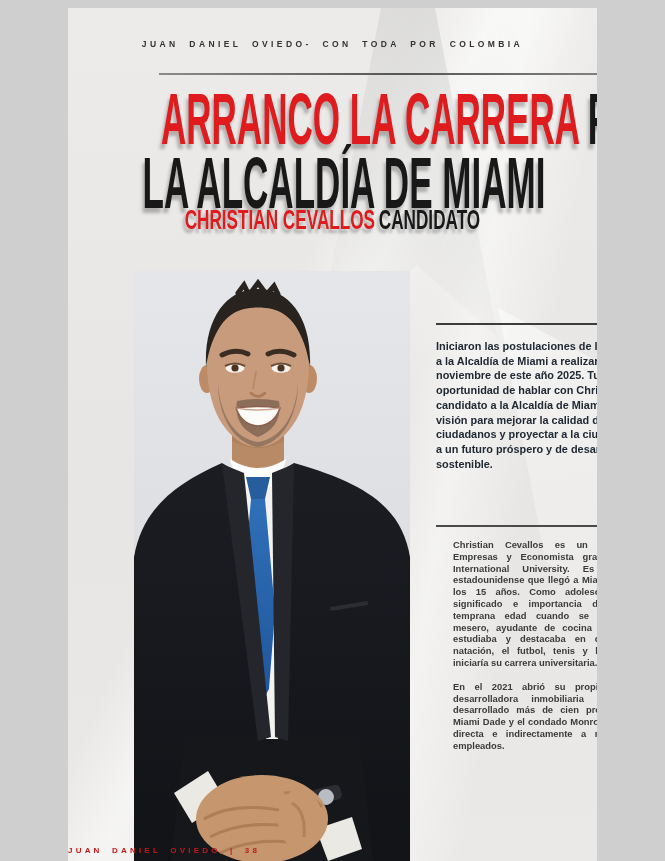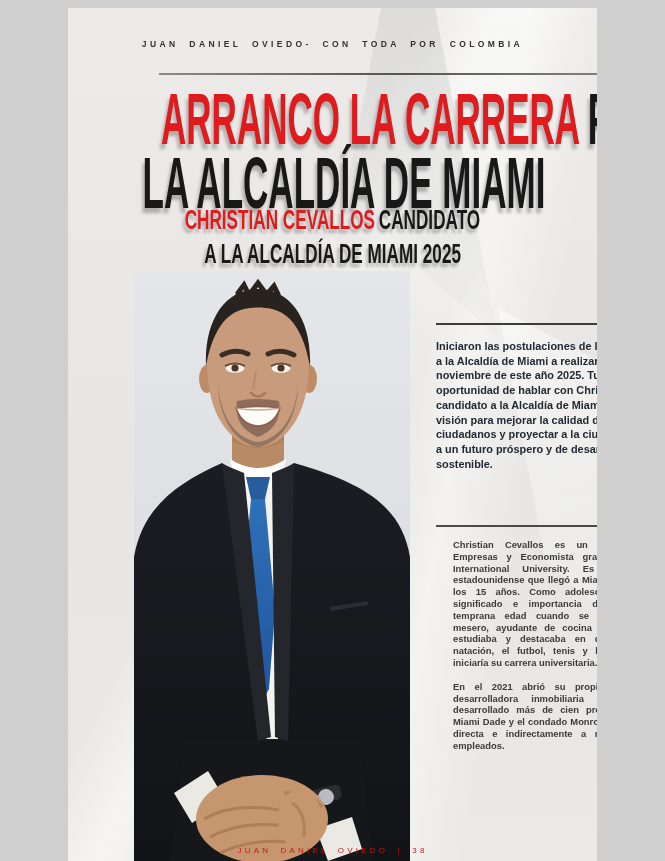--- a/index.html
+++ b/index.html
@@ -98,22 +98,22 @@
     position:absolute; left:385px; top:531px; width:232px;
     font-size:9.4px; line-height:11.8px; color:#3b3b3b;
     text-align:justify;
     font-weight:bold;
   }
   .body-copy p{ margin:0 0 12px 0; }
 
   
   .footer-credit{
     position:absolute; left:0; right:0; top:838px;
-    text-align:center;
-    font-size:8px; font-weight:normal;
+    text-align:left;
+    font-size:8px; font-weight:bold;
     letter-spacing:3.2px; word-spacing:4px;
     color:#c01a1c;
     z-index:6;
   }
 </style>
 </head>
 <body>
 
 <div class="page">
 
@@ -129,23 +129,20 @@
     </span>
   </div>
   <div class="headline-line hl-big hl2">
     <span class="scale hl-shadow black-text">LA ALCALDÍA DE MIAMI</span>
   </div>
 
   <div class="headline-line hl-sub hl3">
     <span class="scale hl-shadow">
       <span class="red-text">CHRISTIAN CEVALLOS</span><span class="black-text gap-left">CANDIDATO</span>
     </span>
-  </div>
-  <div class="headline-line hl-sub hl4">
-    <span class="scale hl-shadow black-text">A LA ALCALDÍA DE MIAMI 2025</span>
   </div>
 
   <div class="photo">
     <svg width="276" height="598" viewBox="0 0 276 598">
       <defs>
         <linearGradient id="bgGrad" x1="0" y1="0" x2="0" y2="1">
           <stop offset="0" stop-color="#e4e6e9"></stop>
           <stop offset="0.55" stop-color="#dcdee1"></stop>
           <stop offset="1" stop-color="#d3d5d8"></stop>
         </linearGradient>

